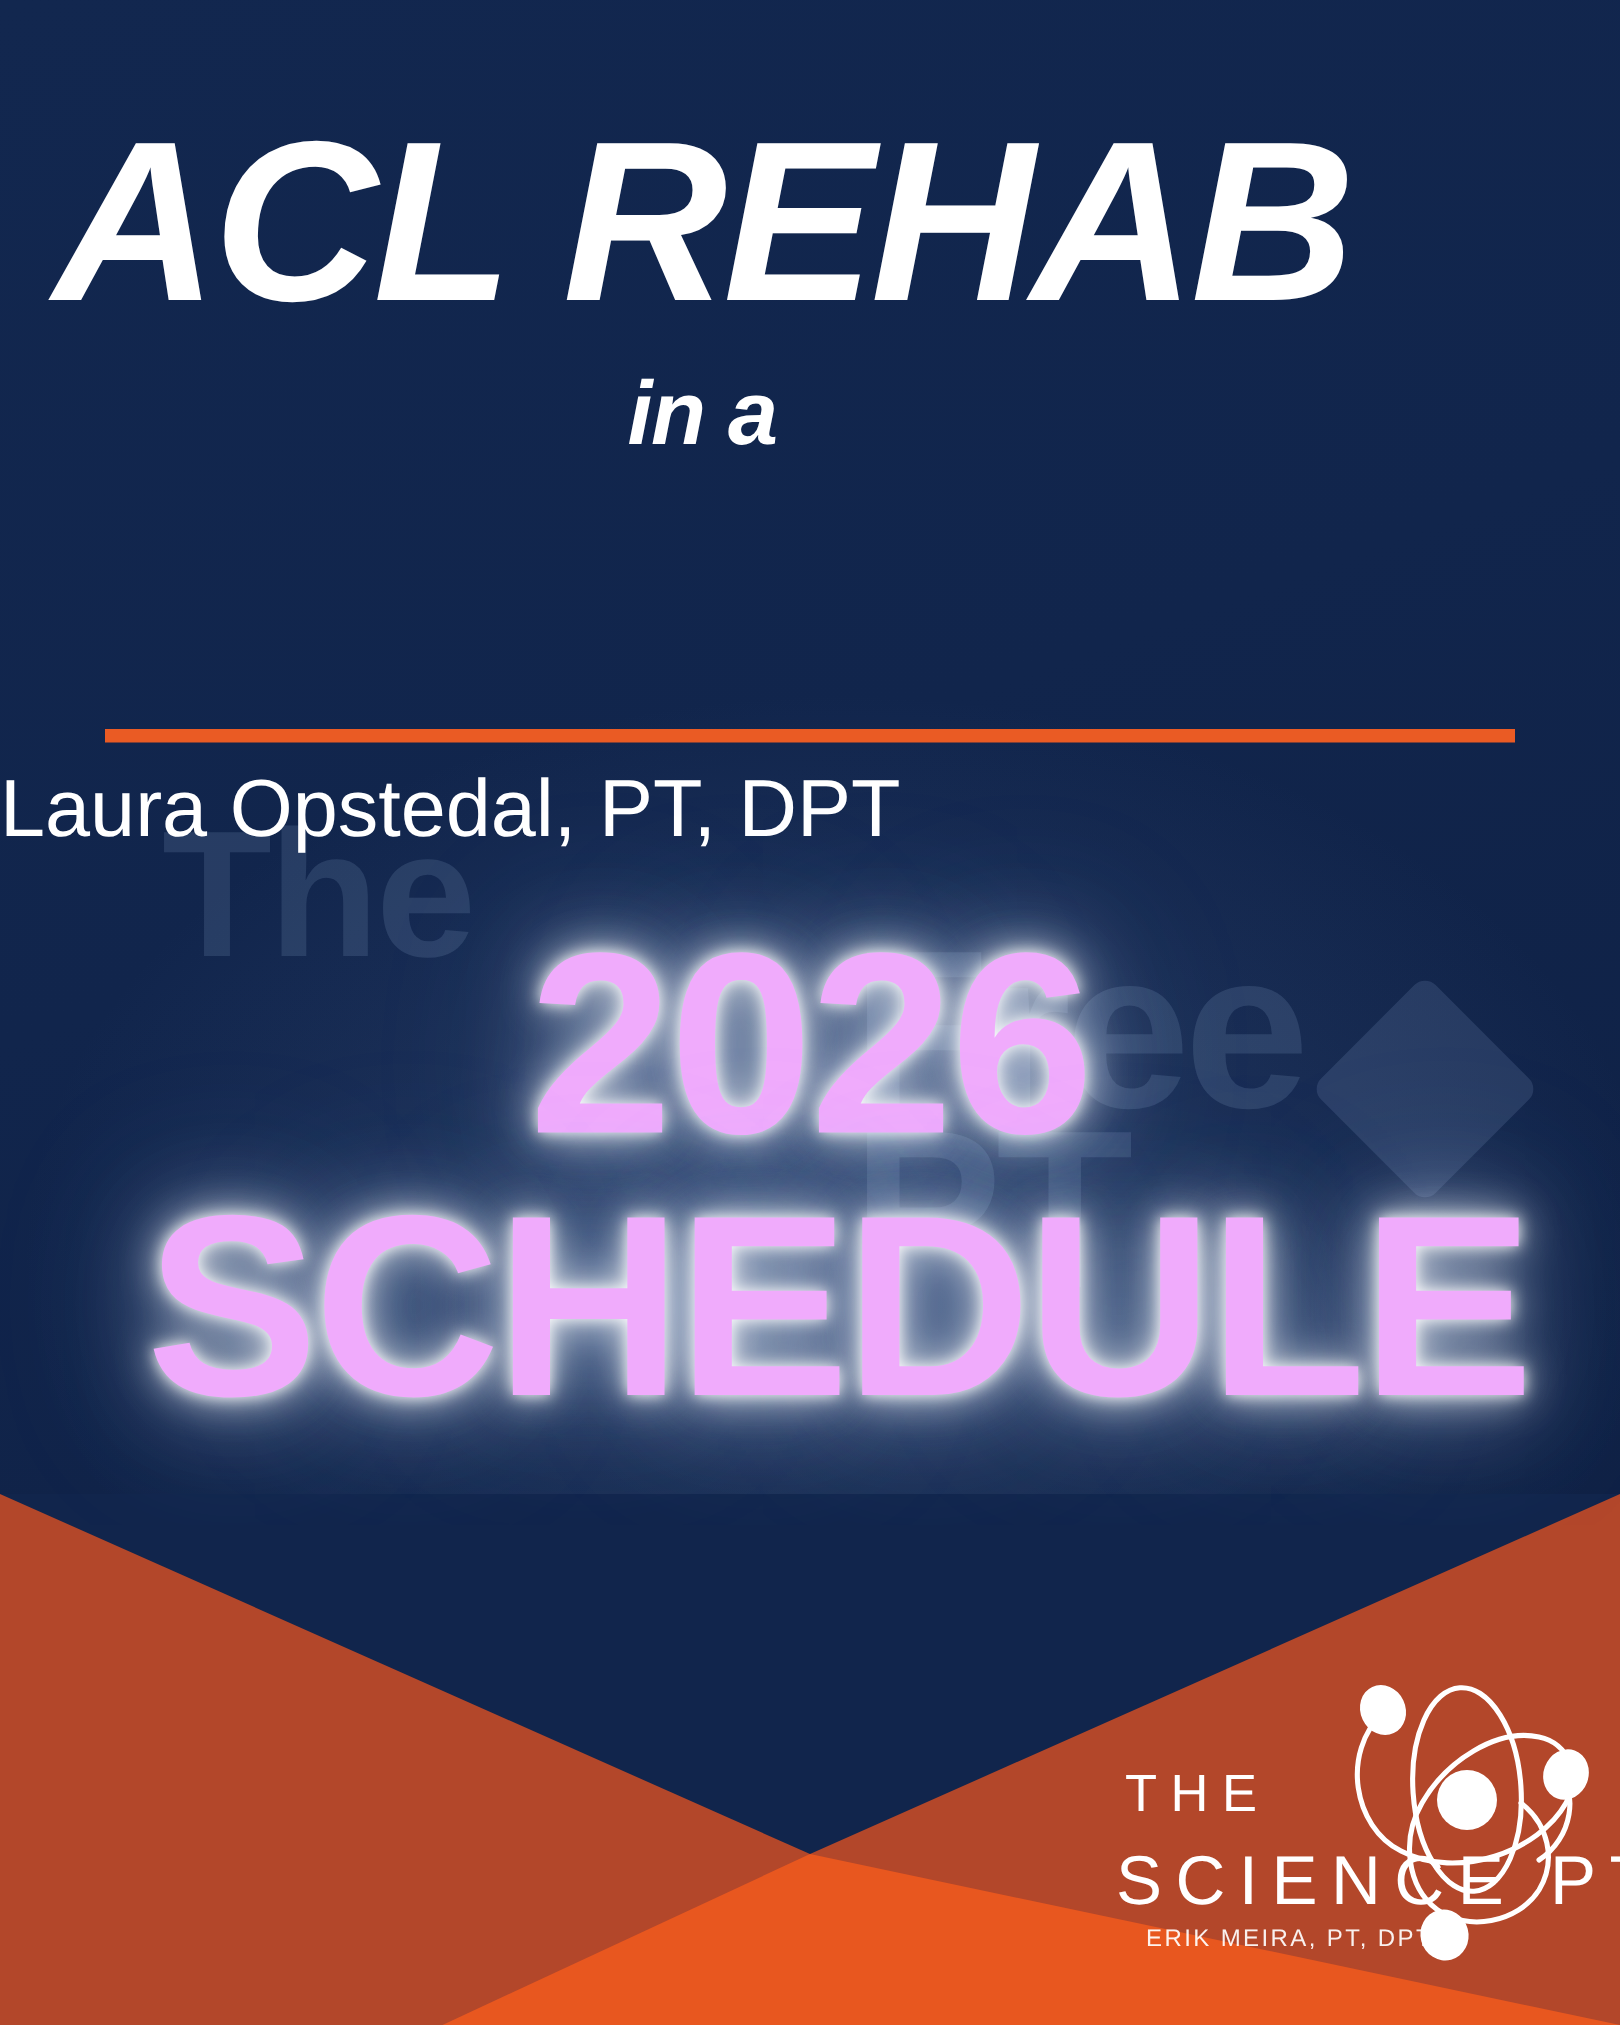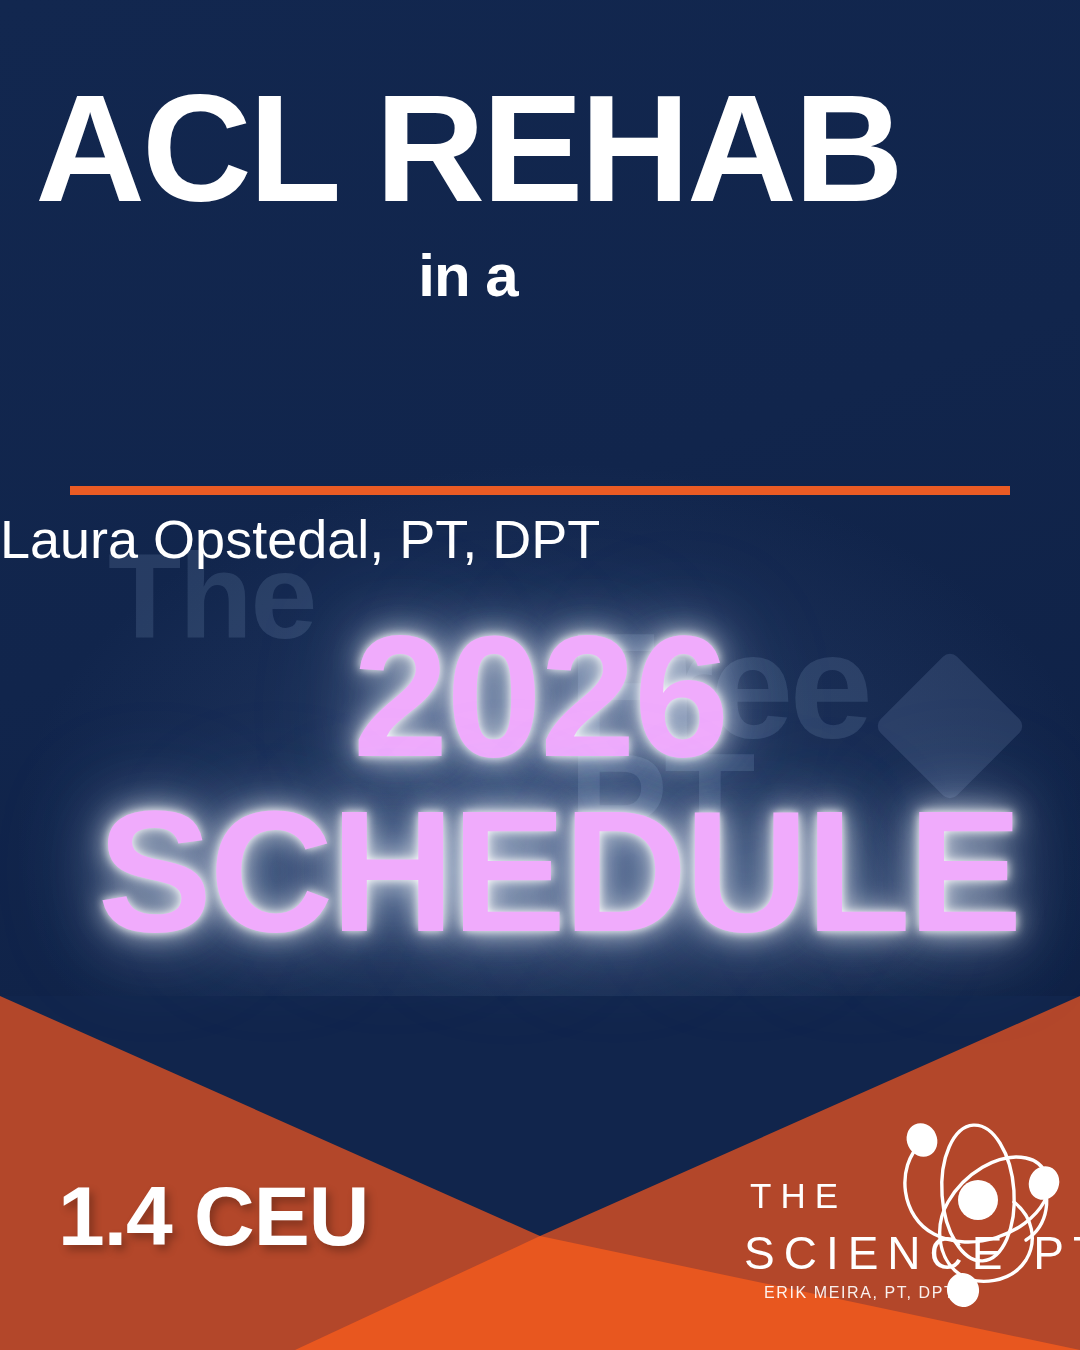--- a/index.html
+++ b/index.html
@@ -85,20 +85,21 @@
   }
 
   
   .headline-wrap {
     position: absolute;
     left: 0;
     top: 0;
     width: 936px;
     text-align: center;
     color: #ffffff;
+    font-style: italic;
   }
   .title-main {
     font-size: 152px;
     font-weight: 800;
     letter-spacing: -3px;
     line-height: 1;
     margin-top: 72px;
     white-space: nowrap;
   }
   .title-sub {
@@ -257,21 +258,20 @@
 
   <div class="divider"></div>
 
   <div class="presenter">Laura Opstedal, PT, DPT</div>
 
   <div class="glow-block">
     <div class="glow-year">2026</div>
     <div class="glow-word">SCHEDULE</div>
   </div>
 
-  <div class="ceu">1.4 CEU</div>
 
   <div class="logo">
     <svg class="logo-atom" viewBox="0 0 180 215">
       <g fill="none" stroke="#ffffff" stroke-width="3.4" stroke-linecap="round">
         <ellipse cx="92" cy="95" rx="36" ry="68" transform="rotate(-4 92 95)"></ellipse>
         <path d="M36 44 C 8 70, 16 120, 48 136 C 86 156, 140 136, 158 104 C 168 86, 160 64, 140 60 C 112 54, 78 76, 62 104 C 48 128, 52 160, 72 175 C 92 190, 126 184, 140 162 C 152 142, 146 118, 128 104"></path>
         <path d="M150 78 C 168 96, 162 128, 140 142"></path>
       </g>
       <circle cx="92" cy="102" r="20" fill="#ffffff"></circle>
       <ellipse cx="36" cy="42" rx="15" ry="17" fill="#ffffff" transform="rotate(-25 36 42)"></ellipse>

